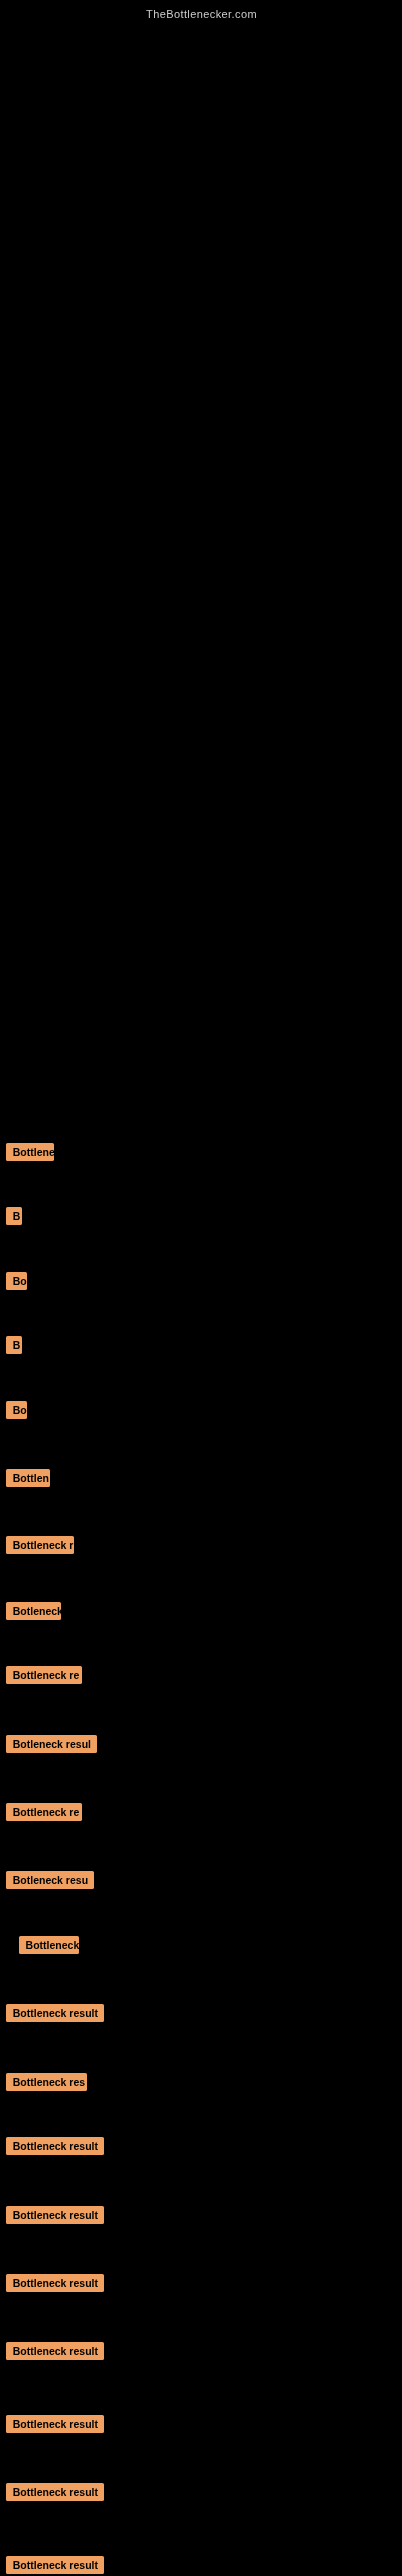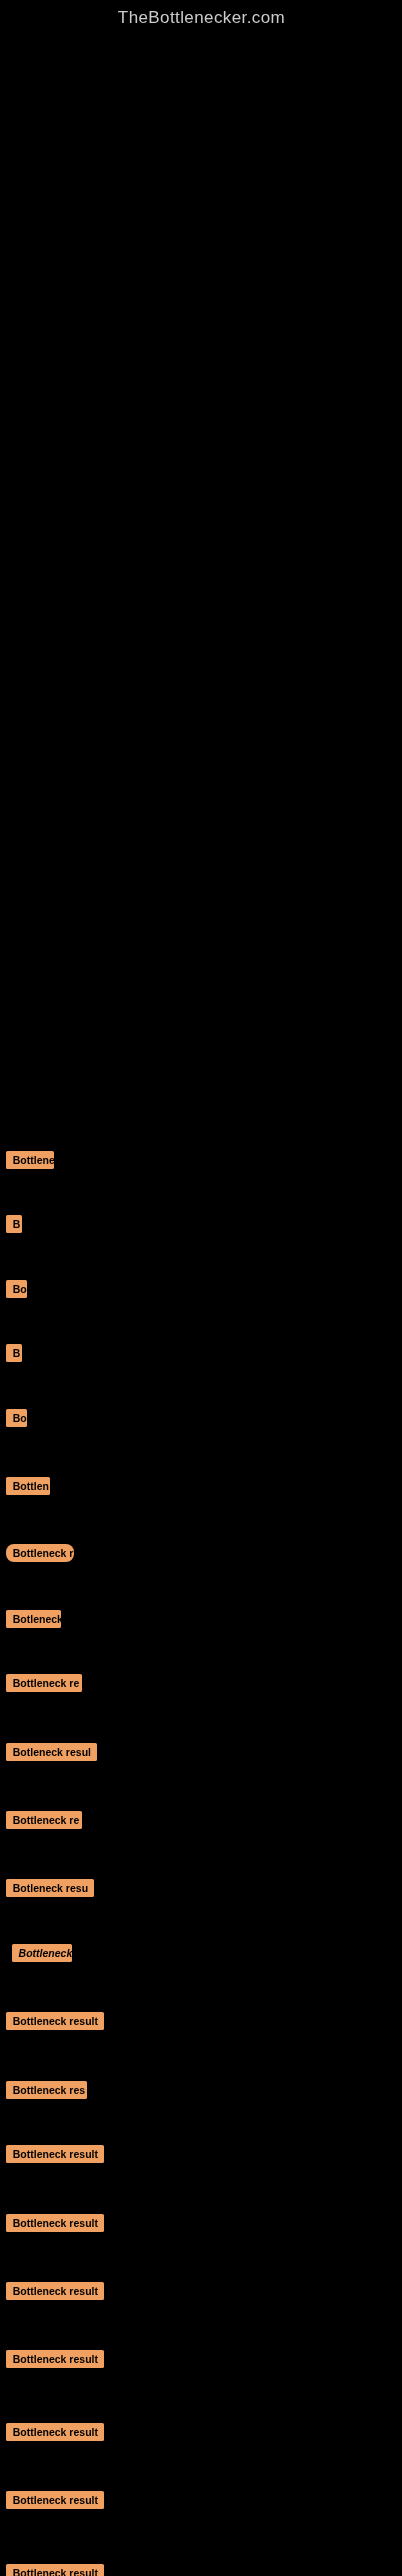--- a/index.html
+++ b/index.html
@@ -5,21 +5,21 @@
     * { margin: 0; padding: 0; box-sizing: border-box; }
     body {
       background-color: #000;
       width: 403px;
       min-height: 2576px;
       font-family: Arial, sans-serif;
       position: relative;
     }
     .site-title {
       color: #ccc;
-      font-size: 17px;
+      font-size: 11px;
       text-align: center;
       padding: 8px 0 4px 0;
       letter-spacing: 0.4px;
     }
     .bottleneck-label {
       display: inline-block;
       background-color: #f0a060;
       color: #000;
       font-size: 10.5px;
       font-weight: bold;
@@ -60,38 +60,38 @@
     <div class="bn-row" style="top: 1312px; left: 3.2px;">
       <span class="bottleneck-label" style="overflow: hidden; max-width: 16px;">B</span>
     </div>
     <div class="bn-row" style="top: 1377px; left: 3.2px;">
       <span class="bottleneck-label" style="overflow: hidden; max-width: 21px;">Bo</span>
     </div>
     <div class="bn-row" style="top: 1445px; left: 3.2px;">
       <span class="bottleneck-label" style="overflow: hidden; max-width: 44px;">Bottlen</span>
     </div>
     <div class="bn-row" style="top: 1512px; left: 3.2px;">
-      <span class="bottleneck-label" style="overflow: hidden; max-width: 68px; border-radius: 8px;">Bottleneck r</span>
+      <span class="bottleneck-label" style="overflow: hidden; max-width: 68px;">Bottleneck r</span>
     </div>
     <div class="bn-row" style="top: 1578px; left: 3.2px;">
       <span class="bottleneck-label" style="overflow: hidden; max-width: 55px;">Botleneck</span>
     </div>
     <div class="bn-row" style="top: 1642px; left: 3.2px;">
       <span class="bottleneck-label" style="overflow: hidden; max-width: 76px;">Bottleneck re</span>
     </div>
     <div class="bn-row" style="top: 1711px; left: 3.2px;">
       <span class="bottleneck-label" style="overflow: hidden; max-width: 93px;">Botleneck resul</span>
     </div>
     <div class="bn-row" style="top: 1779px; left: 3.2px;">
       <span class="bottleneck-label" style="overflow: hidden; max-width: 76px;">Bottleneck re</span>
     </div>
     <div class="bn-row" style="top: 1847px; left: 3.2px;">
       <span class="bottleneck-label" style="overflow: hidden; max-width: 89px;">Botleneck resu</span>
     </div>
-    <div class="bn-row" style="top: 1912px; left: 9px; font-style: italic;">
+    <div class="bn-row" style="top: 1912px; left: 16px;">
       <span class="bottleneck-label" style="overflow: hidden; max-width: 60px;">Bottleneck</span>
     </div>
     <div class="bn-row" style="top: 1980px; left: 3.2px;">
       <span class="bottleneck-label" style="overflow: hidden; max-width: 105px;">Bottleneck result</span>
     </div>
     <div class="bn-row" style="top: 2049px; left: 3.2px;">
       <span class="bottleneck-label" style="overflow: hidden; max-width: 81px;">Bottleneck res</span>
     </div>
     <div class="bn-row" style="top: 2113px; left: 3.2px;">
       <span class="bottleneck-label" style="overflow: hidden; max-width: 105px;">Bottleneck result</span>

